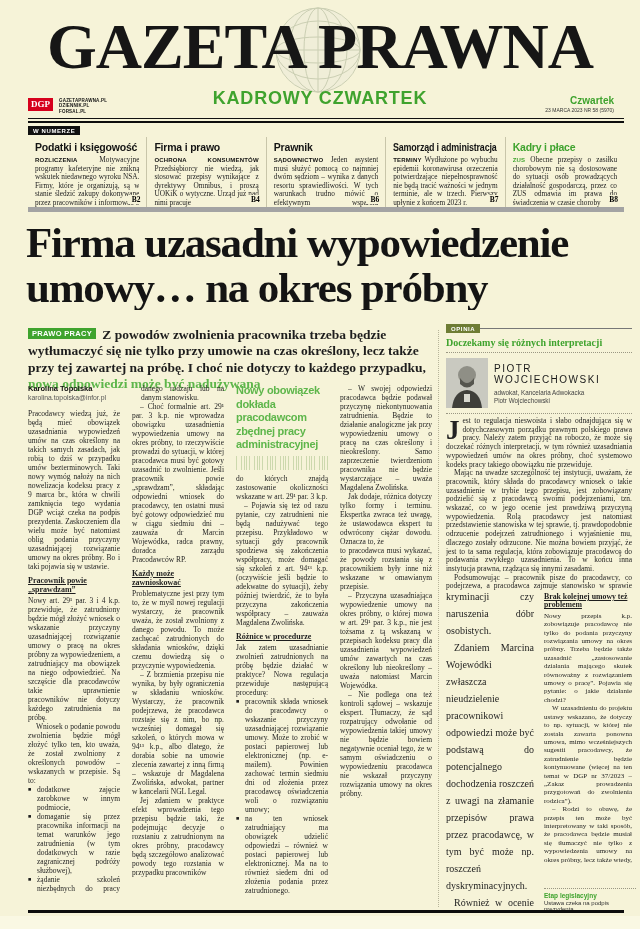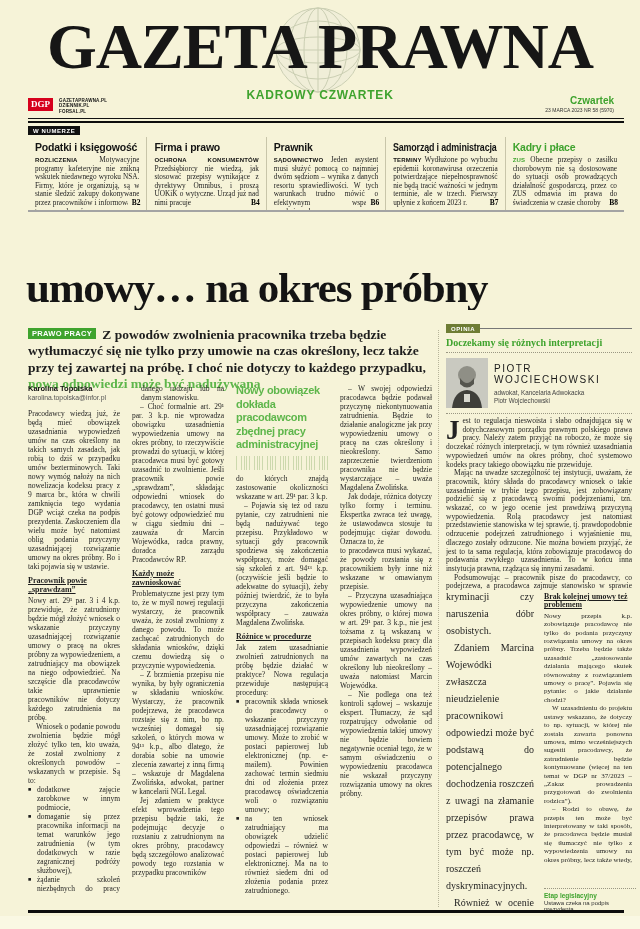--- a/index.html
+++ b/index.html
@@ -6,40 +6,40 @@
   body{width:640px;height:929px;position:relative;background:#f6f3d8;
        font-family:"Liberation Serif",serif;overflow:hidden;}
   .page{position:absolute;inset:0;}
 
   
   .globe{position:absolute;top:4px;left:272px;opacity:.55;}
   .mast-title{position:absolute;top:12px;left:0;right:0;text-align:center;
     font-family:"Liberation Serif",serif;font-weight:bold;font-size:64px;
     letter-spacing:-1px;color:#161616;line-height:70px;}
   .mast-edition{position:absolute;top:88px;left:0;right:0;text-align:center;
-    font-family:"Liberation Sans",sans-serif;font-weight:bold;font-size:12px;
+    font-family:"Liberation Sans",sans-serif;font-weight:bold;font-size:18px;
     letter-spacing:.8px;color:var(--brand-green);}
   .mast-left{position:absolute;left:28px;top:98px;display:flex;gap:6px;align-items:flex-start;}
   .dgp-logo{background:var(--logo-red);color:#fff;font-family:"Liberation Serif",serif;
     font-weight:bold;font-size:9px;padding:2px 3px;line-height:1;}
   .site-list span{display:block;font-family:"Liberation Sans",sans-serif;font-weight:bold;
     font-size:4.5px;line-height:5.4px;color:#111;letter-spacing:.2px;}
   .mast-right{position:absolute;right:26px;top:95px;text-align:right;}
   .day{color:var(--brand-green);font-family:"Liberation Sans",sans-serif;font-weight:bold;font-size:10px;}
   .date{font-family:"Liberation Sans",sans-serif;font-size:5px;color:#333;margin-top:1px;}
   .rule-thin{position:absolute;left:28px;right:16px;top:118px;height:1px;background:#111;}
   .rule-thick{position:absolute;left:28px;right:16px;top:120.5px;height:2.5px;background:#0d0d0d;}
 
   
   .in-issue{position:absolute;left:28px;right:16px;top:126px;height:86px;}
   .wn-tag{position:absolute;left:0;top:0;background:#101010;color:#fff;
     font-family:"Liberation Sans",sans-serif;font-weight:bold;font-size:6px;
     letter-spacing:.6px;padding:1.5px 5px;z-index:2;}
   .in-cols{position:absolute;top:11px;left:0;right:0;bottom:0;display:flex;
-    border-bottom:2px solid #a3a3a3;}
+    border-bottom:5px solid #a3a3a3;}
   .in-col{flex:1;padding:4px 7px 3px 7px;position:relative;overflow:hidden;}
   .in-col + .in-col{border-left:1px solid #c8c5a9;}
   .sec-title{font-family:"Liberation Sans",sans-serif;font-weight:bold;font-size:10.5px;
     letter-spacing:-.2px;color:#141414;margin-bottom:3px;white-space:nowrap;}
   .sec-title.condensed{transform:scaleX(.85);transform-origin:left center;}
   .sec-title.green{color:var(--brand-green);}
   .sec-body{font-size:7.3px;line-height:8.6px;text-align:justify;color:#222;
     height:56px;overflow:hidden;}
   .kicker{font-family:"Liberation Sans",sans-serif;font-weight:bold;font-size:6px;
     letter-spacing:.2px;color:#111;}
@@ -184,21 +184,21 @@
         <div class="sec-title green">Kadry i płace</div>
         <div class="sec-body">
           <span class="kicker green">ZUS</span>
           <span>Obecne przepisy o zasiłku chorobowym nie są dostosowane do sytuacji osób prowadzących działalność gospodarczą, przez co ZUS odmawia im prawa do świadczenia w czasie choroby</span>
         </div>
         <span class="page-ref">B8</span>
       </div>
     </div>
   </section>
 
-  <h1 class="headline"><br><span>umowy… na okres próbny</span></h1>
+  <h1 class="headline"><span>Firma uzasadni wypowiedzenie</span><br><span>umowy… na okres próbny</span></h1>
 
   <div class="lead">
     <span class="lead-tag">PRAWO PRACY</span>
     <span>Z powodów zwolnienia pracownika trzeba będzie wytłumaczyć się nie tylko przy umowie na czas określony, lecz także przy tej zawartej na próbę. I choć nie dotyczy to każdego przypadku,</span>
     <span class="lead-green">nowa odpowiedzi może być nadużywana</span>
   </div>
 
   <div class="article-main">
     <div>
       <div class="by-author">Karolina Topolska</div>
@@ -218,21 +218,21 @@
       <div class="par p">Jej zdaniem w praktyce efekt wprowadzenia tego przepisu będzie taki, że podejmując decyzje o rozstaniu z zatrudnionym na okres próbny, pracodawcy będą szczegółowo analizować powody tego rozstania w przypadku pracowników</div>
       <div class="par quote">Nowy obowiązek dokłada pracodawcom zbędnej pracy administracyjnej</div>
       <div class="par hatch"></div>
       <div class="par pf">do których znajdą zastosowanie okoliczności wskazane w art. 29¹ par. 3 k.p.</div>
       <div class="par p">– Pojawia się też od razu pytanie, czy zatrudnieni nie będą nadużywać tego przepisu. Przykładowo w sytuacji gdy pracownik spodziewa się zakończenia współpracy, może domagać się szkoleń z art. 94¹³ k.p. (oczywiście jeśli będzie to adekwatne do sytuacji), żeby później twierdzić, że to była przyczyna zakończenia współpracy – zauważa Magdalena Zwolińska.</div>
       <div class="par sub">Różnice w procedurze</div>
       <div class="par pf">Jak zatem uzasadnianie zwolnień zatrudnionych na próbę będzie działać w praktyce? Nowa regulacja przewiduje następującą procedurę:</div>
       <div class="par b">pracownik składa wniosek do pracodawcy o wskazanie przyczyny uzasadniającej rozwiązanie umowy. Może to zrobić w postaci papierowej lub elektronicznej (np. e-mailem). Powinien zachować termin siedmiu dni od złożenia przez pracodawcę oświadczenia woli o rozwiązaniu umowy;</div>
       <div class="par b">na ten wniosek zatrudniający ma obowiązek udzielić odpowiedzi – również w postaci papierowej lub elektronicznej. Ma na to również siedem dni od złożenia podania przez zatrudnionego.</div>
       <div class="par p">– W swojej odpowiedzi pracodawca będzie podawał przyczynę niekontynuowania zatrudnienia. Będzie to działanie analogiczne jak przy wypowiedzeniu umowy o pracę na czas określony i nieokreślony. Samo zaprzeczenie twierdzeniom pracownika nie będzie wystarczające – uważa Magdalena Zwolińska.</div>
-      <div class="par p">Jak dodaje, różnica dotyczy tylko formy i terminu. Ekspertka zwraca też uwagę, że ustawodawca stosuje tu podejmując ciężar dowodu. Oznacza to, że</div>
+      <div class="par p">Jak dodaje, różnica dotyczy tylko formy i terminu. Ekspertka zwraca też uwagę, że ustawodawca ekspert tu odwrócony ciężar dowodu. Oznacza to, że</div>
       <div class="par pf">to pracodawca musi wykazać, że powody rozstania się z pracownikiem były inne niż wskazane w omawianym przepisie.</div>
       <div class="par p">– Przyczyna uzasadniająca wypowiedzenie umowy na okres próbny, o której mowa w art. 29¹ par. 3 k.p., nie jest tożsama z tą wskazaną w przepisach kodeksu pracy dla uzasadnienia wypowiedzeń umów zawartych na czas określony lub nieokreślony – uważa natomiast Marcin Wojewódka.</div>
       <div class="par p">– Nie podlega ona też kontroli sądowej – wskazuje ekspert. Tłumaczy, że sąd rozpatrujący odwołanie od wypowiedzenia takiej umowy nie będzie bowiem negatywnie oceniał tego, że w samym oświadczeniu o wypowiedzeniu pracodawca nie wskazał przyczyny rozwiązania umowy na okres próbny.</div>
     </div>
 
   <div class="vdot"></div>
 
   <aside class="opinion">
     <div class="op-row">
       <span class="op-tag">OPINIA</span>

